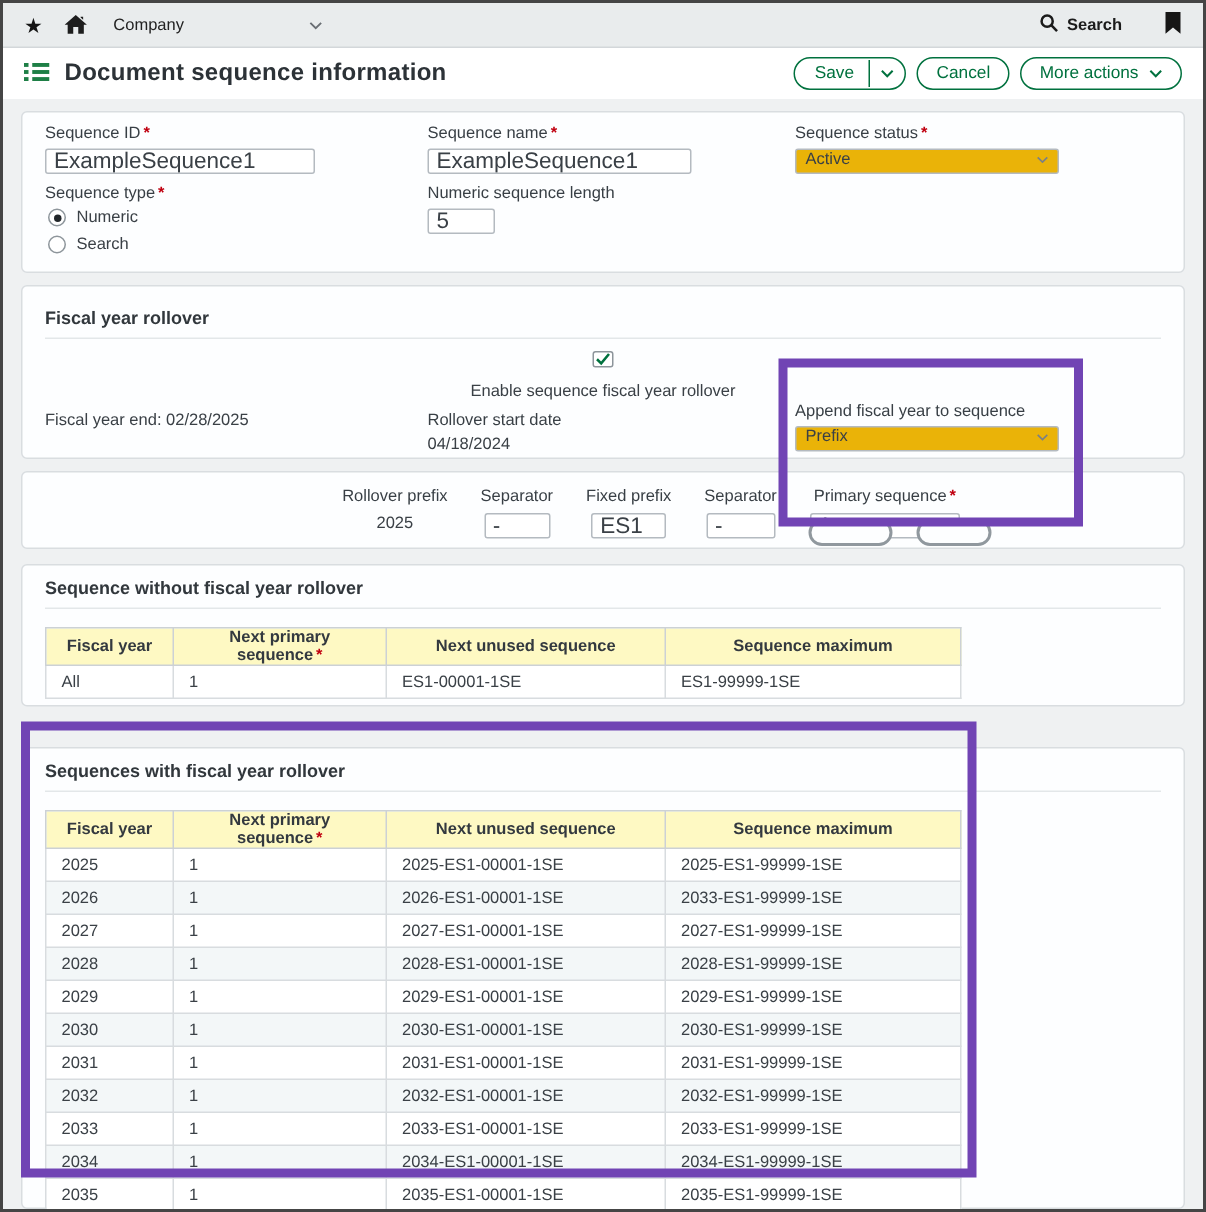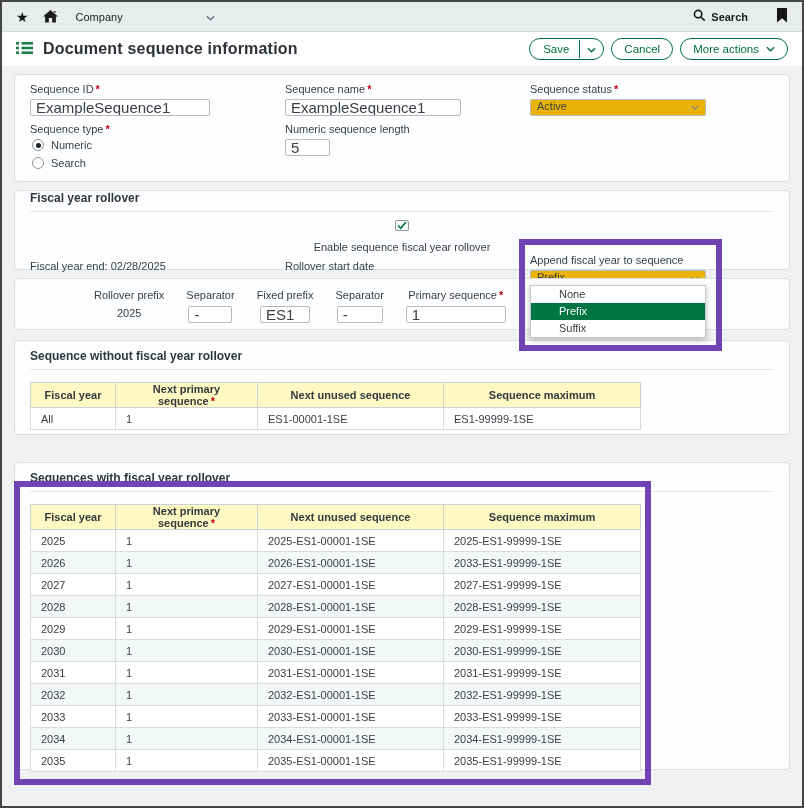--- a/index.html
+++ b/index.html
@@ -39,30 +39,30 @@
   .grid3 { display: grid; grid-template-columns: 255px 245px 1fr; }
   .card1 { height: 108px; }
   .fld { margin-bottom: 7px; }
   .radio-row { display: flex; align-items: center; gap: 7px; margin: 3px 0 6px 2px; }
   .radio { width: 12px; height: 12px; border: 1px solid #8d959b; border-radius: 50%; background: #fff; position: relative; }
   .radio.sel::after { content: ""; position: absolute; left: 2.5px; top: 2.5px; width: 5px; height: 5px; border-radius: 50%; background: #22262a; }
 
   
   .sec-title { font-size: 12px; font-weight: bold; color: #31373c; line-height: 15px; }
   .hr { height: 1px; background: #e3e7e9; margin-top: 5px; }
-  .card2 { height: 80px; padding-top: 0; }
+  .card2 { height: 116px; padding-top: 14px; }
   .check-row { display: flex; align-items: center; gap: 10px; margin-top: 8px; height: 16px; flex-direction: column; }
   .checkbox { width: 14px; height: 14px; border: 1px solid #8d959b; border-radius: 2px; background: #fff; display: flex; align-items: center; justify-content: center; }
   .card2 .grid3 { margin-top: 10px; }
   .val { color: #3a4046; }
   .stack .val { margin-top: 4px; }
 
   
   .card3 { height: 52px; margin-bottom: 10px; position: relative; }
-  .pfx-row { display: flex; gap: 22px; margin-left: 64px; margin-top: 2px; }
+  .pfx-row { display: flex; gap: 22px; margin-left: 64px; margin-top: 2px; justify-content: center; }
   .pfx { display: flex; flex-direction: column; align-items: center; }
   .pfx .label { margin-bottom: 5px; white-space: nowrap; }
   .pfx .static { margin-top: 1px; }
   .ghost-pill { position: absolute; height: 18px; border: 2px solid #90989e; border-radius: 9px; background: #fdfeff; }
 
   
   .card4 { height: 95px; }
   .card5 { margin-top: 27px; height: 308px; }
   table { border-collapse: collapse; margin-top: 12px; font-size: 11px; }
   th { background: #fef9c3; border: 1px solid #ccd1d5; text-align: center; font-weight: bold; color: #33393f; height: 23px; padding: 0 10px; }
@@ -351,22 +351,17 @@
               <td class="w1">2035</td>
               <td class="w2">1</td>
               <td class="w3">2035-ES1-00001-1SE</td>
               <td class="w4">2035-ES1-99999-1SE</td>
             </tr>
           </tbody>
       </table>
     </div>
   </div>
 
-  <div class="menu">
-    <div class="opt">None</div>
-    <div class="opt sel">Prefix</div>
-    <div class="opt">Suffix</div>
-  </div>
 
   <div class="ann ann1"></div>
   <div class="ann ann2"></div>
 
 </div>
 
 </body></html>

